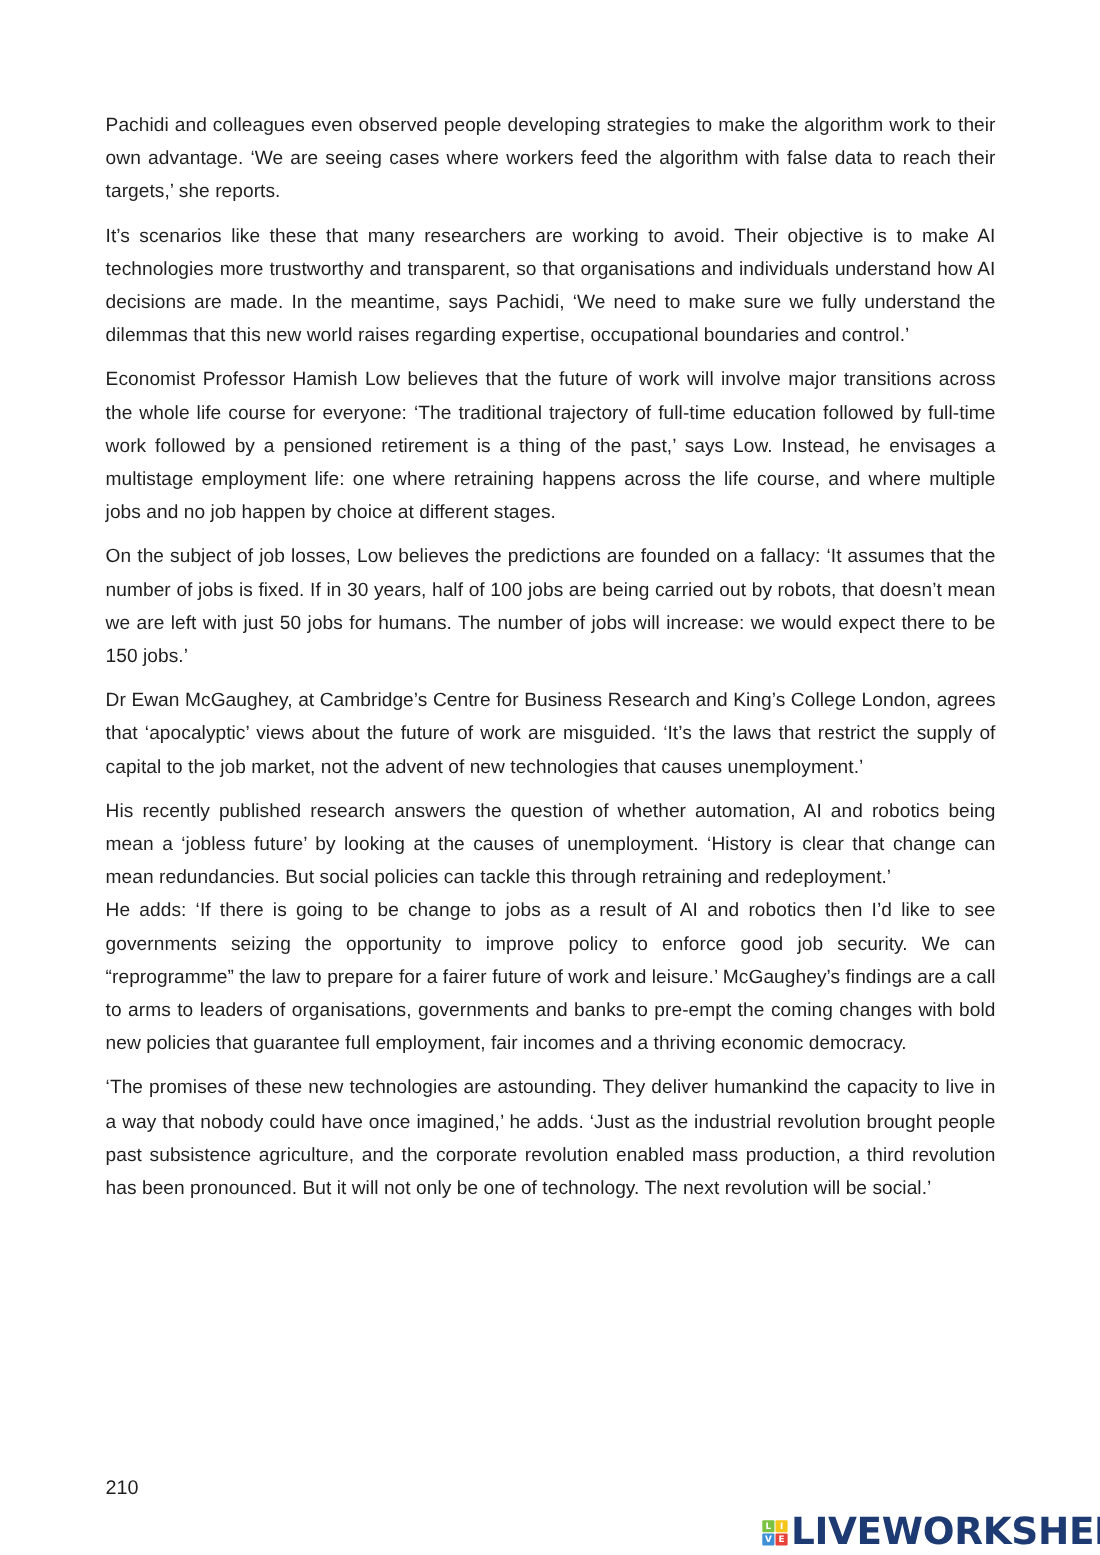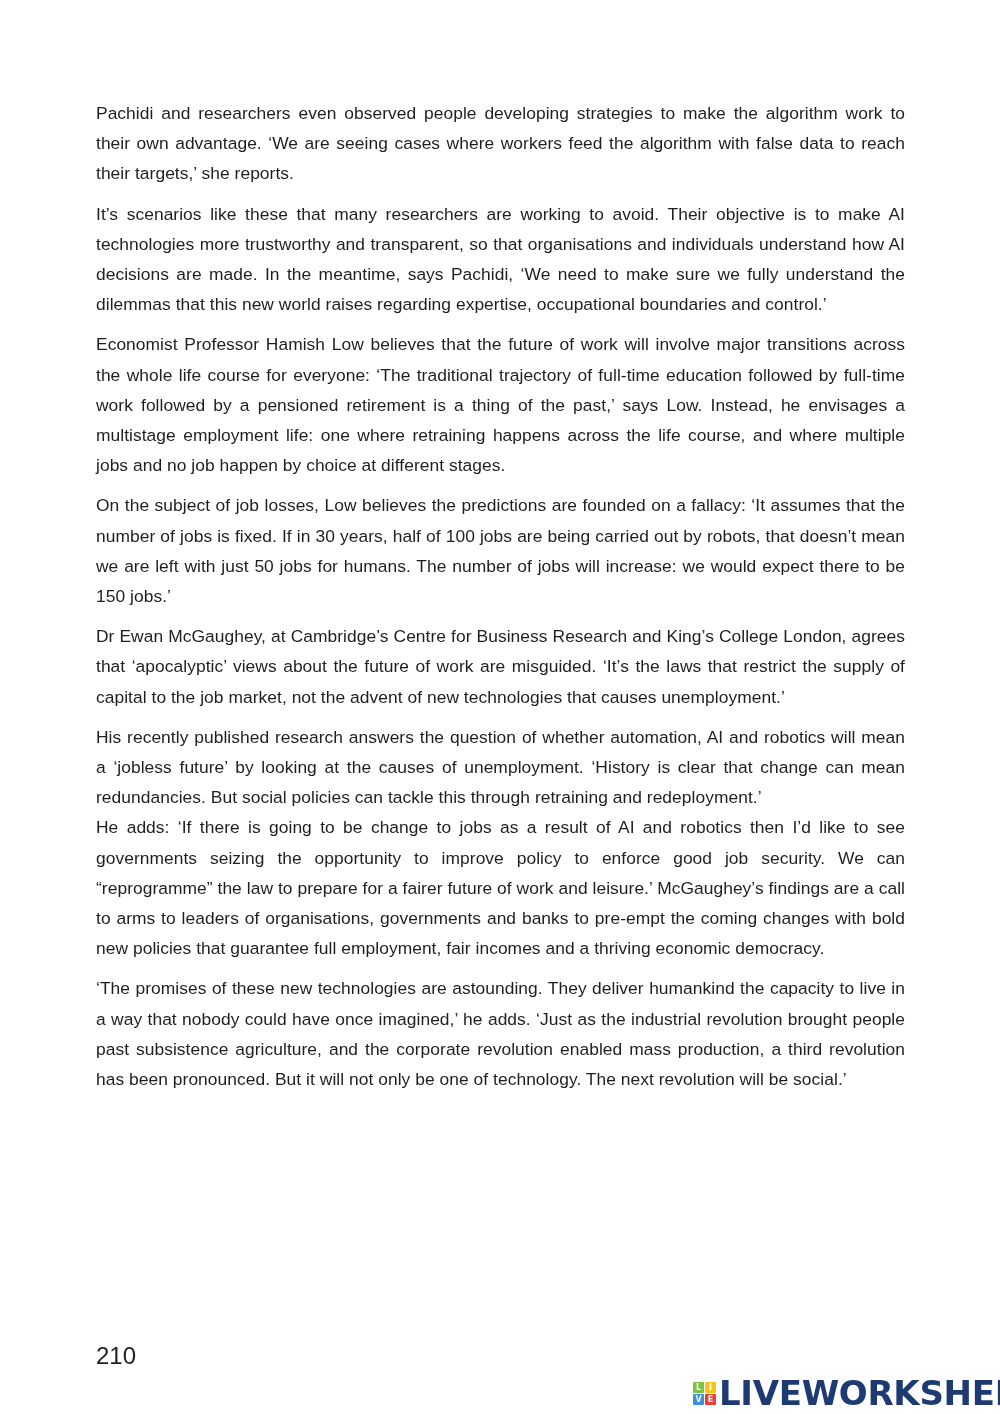--- a/index.html
+++ b/index.html
@@ -28,21 +28,21 @@
       text-align: justify;
       letter-spacing: 0.05px;
     }
     .para.tight {
       margin-bottom: 0;
     }
     .page-number {
       position: absolute;
       left: 96px;
       top: 1342px;
-      font-size: 24px;
+      font-size: 18px;
       color: #1f1f1f;
     }
     .brand {
       position: absolute;
       left: 693px;
       top: 1376px;
       display: flex;
       align-items: center;
       gap: 3px;
     }
@@ -67,26 +67,26 @@
       font-weight: bold;
       font-size: 34px;
       letter-spacing: -0.3px;
       line-height: 1;
     }
   </style>
 </head>
 <body>
 
 <main class="page-content">
-  <p class="para">Pachidi and researchers even observed people developing strategies to make the algorithm work to their own advantage. ‘We are seeing cases where workers feed the algorithm with false data to reach their targets,’ she reports.</p>
+  <p class="para">Pachidi and colleagues even observed people developing strategies to make the algorithm work to their own advantage. ‘We are seeing cases where workers feed the algorithm with false data to reach their targets,’ she reports.</p>
   <p class="para">It’s scenarios like these that many researchers are working to avoid. Their objective is to make AI technologies more trustworthy and transparent, so that organisations and individuals understand how AI decisions are made. In the meantime, says Pachidi, ‘We need to make sure we fully understand the dilemmas that this new world raises regarding expertise, occupational boundaries and control.’</p>
   <p class="para">Economist Professor Hamish Low believes that the future of work will involve major transitions across the whole life course for everyone: ‘The traditional trajectory of full-time education followed by full-time work followed by a pensioned retirement is a thing of the past,’ says Low. Instead, he envisages a multistage employment life: one where retraining happens across the life course, and where multiple jobs and no job happen by choice at different stages.</p>
   <p class="para">On the subject of job losses, Low believes the predictions are founded on a fallacy: ‘It assumes that the number of jobs is fixed. If in 30 years, half of 100 jobs are being carried out by robots, that doesn’t mean we are left with just 50 jobs for humans. The number of jobs will increase: we would expect there to be 150 jobs.’</p>
   <p class="para">Dr Ewan McGaughey, at Cambridge’s Centre for Business Research and King’s College London, agrees that ‘apocalyptic’ views about the future of work are misguided. ‘It’s the laws that restrict the supply of capital to the job market, not the advent of new technologies that causes unemployment.’</p>
-  <p class="para tight">His recently published research answers the question of whether automation, AI and robotics will mean a ‘jobless future’ by looking at the causes of unemployment. ‘History is clear that change can mean redundancies. But social policies can tackle this through retraining and redeployment.’</p>
+  <p class="para tight">His recently published research answers the question of whether automation, AI and robotics being mean a ‘jobless future’ by looking at the causes of unemployment. ‘History is clear that change can mean redundancies. But social policies can tackle this through retraining and redeployment.’</p>
   <p class="para">He adds: ‘If there is going to be change to jobs as a result of AI and robotics then I’d like to see governments seizing the opportunity to improve policy to enforce good job security. We can “reprogramme” the law to prepare for a fairer future of work and leisure.’ McGaughey’s findings are a call to arms to leaders of organisations, governments and banks to pre-empt the coming changes with bold new policies that guarantee full employment, fair incomes and a thriving economic democracy.</p>
   <p class="para">‘The promises of these new technologies are astounding. They deliver humankind the capacity to live in a way that nobody could have once imagined,’ he adds. ‘Just as the industrial revolution brought people past subsistence agriculture, and the corporate revolution enabled mass production, a third revolution has been pronounced. But it will not only be one of technology. The next revolution will be social.’</p>
 </main>
 
 <div class="page-number">210</div>
 
 <div class="brand">
   <div class="brand-grid">
     <span class="brand-cell" style="background:#7cc242;">L</span>
     <span class="brand-cell" style="background:#f5c518;">I</span>

